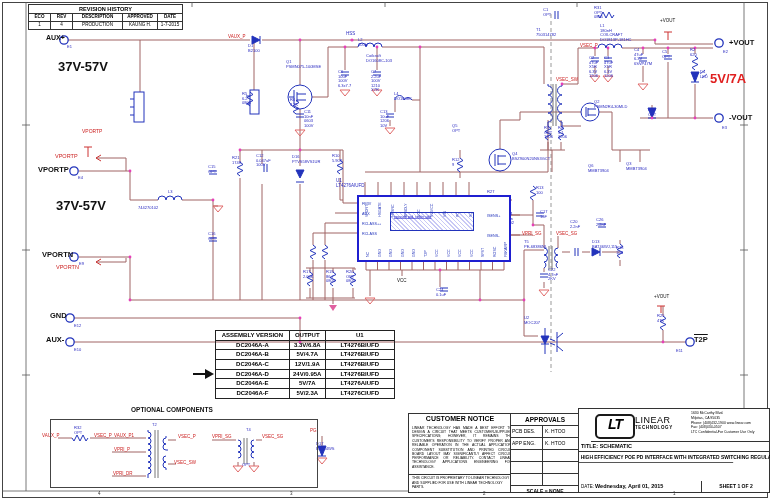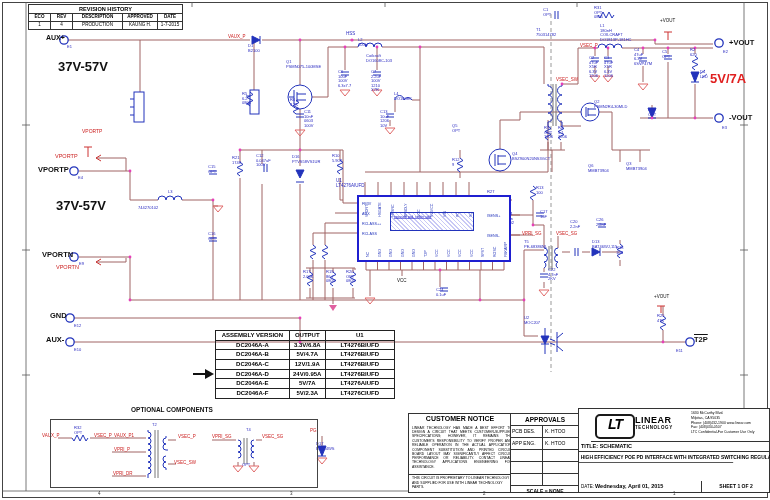--- a/index.html
+++ b/index.html
@@ -537,21 +537,21 @@
     <div class="apr-row" style="font-weight:bold;">
         <div style="flex:1;text-align:center;line-height:11px;">SCALE = NONE</div>
       </div>
   </div>
 
   <div class="blk" style="left:578px;top:408px;width:190px;height:83px;">
 
     <div class="abs" style="left:12px;top:0;width:190px;height:32px;border-bottom:1px solid #333;">
       <div id="logo-glyph">LT</div>
       <div class="abs" style="left:44px;top:6px;">
-        <div style="font-size:9px;font-weight:bold;letter-spacing:0.5px;">LINEAR</div>
+        <div style="font-size:9px;font-weight:normal;letter-spacing:0.5px;">LINEAR</div>
         <div style="font-size:4.5px;font-weight:bold;letter-spacing:0.6px;">TECHNOLOGY</div>
       </div>
       <div class="abs" id="address" style="left:100px;top:2px;width:160%;font-size:6px;transform:scale(0.58);transform-origin:0 0;line-height:1.35;">
           <div>1630 McCarthy Blvd.</div>
           <div>Milpitas, CA 95035</div>
           <div>Phone: (408)432-1900   www.linear.com</div>
           <div>Fax: (408)434-0507</div>
           <div>LTC Confidential-For Customer Use Only</div>
         </div>
     </div>

